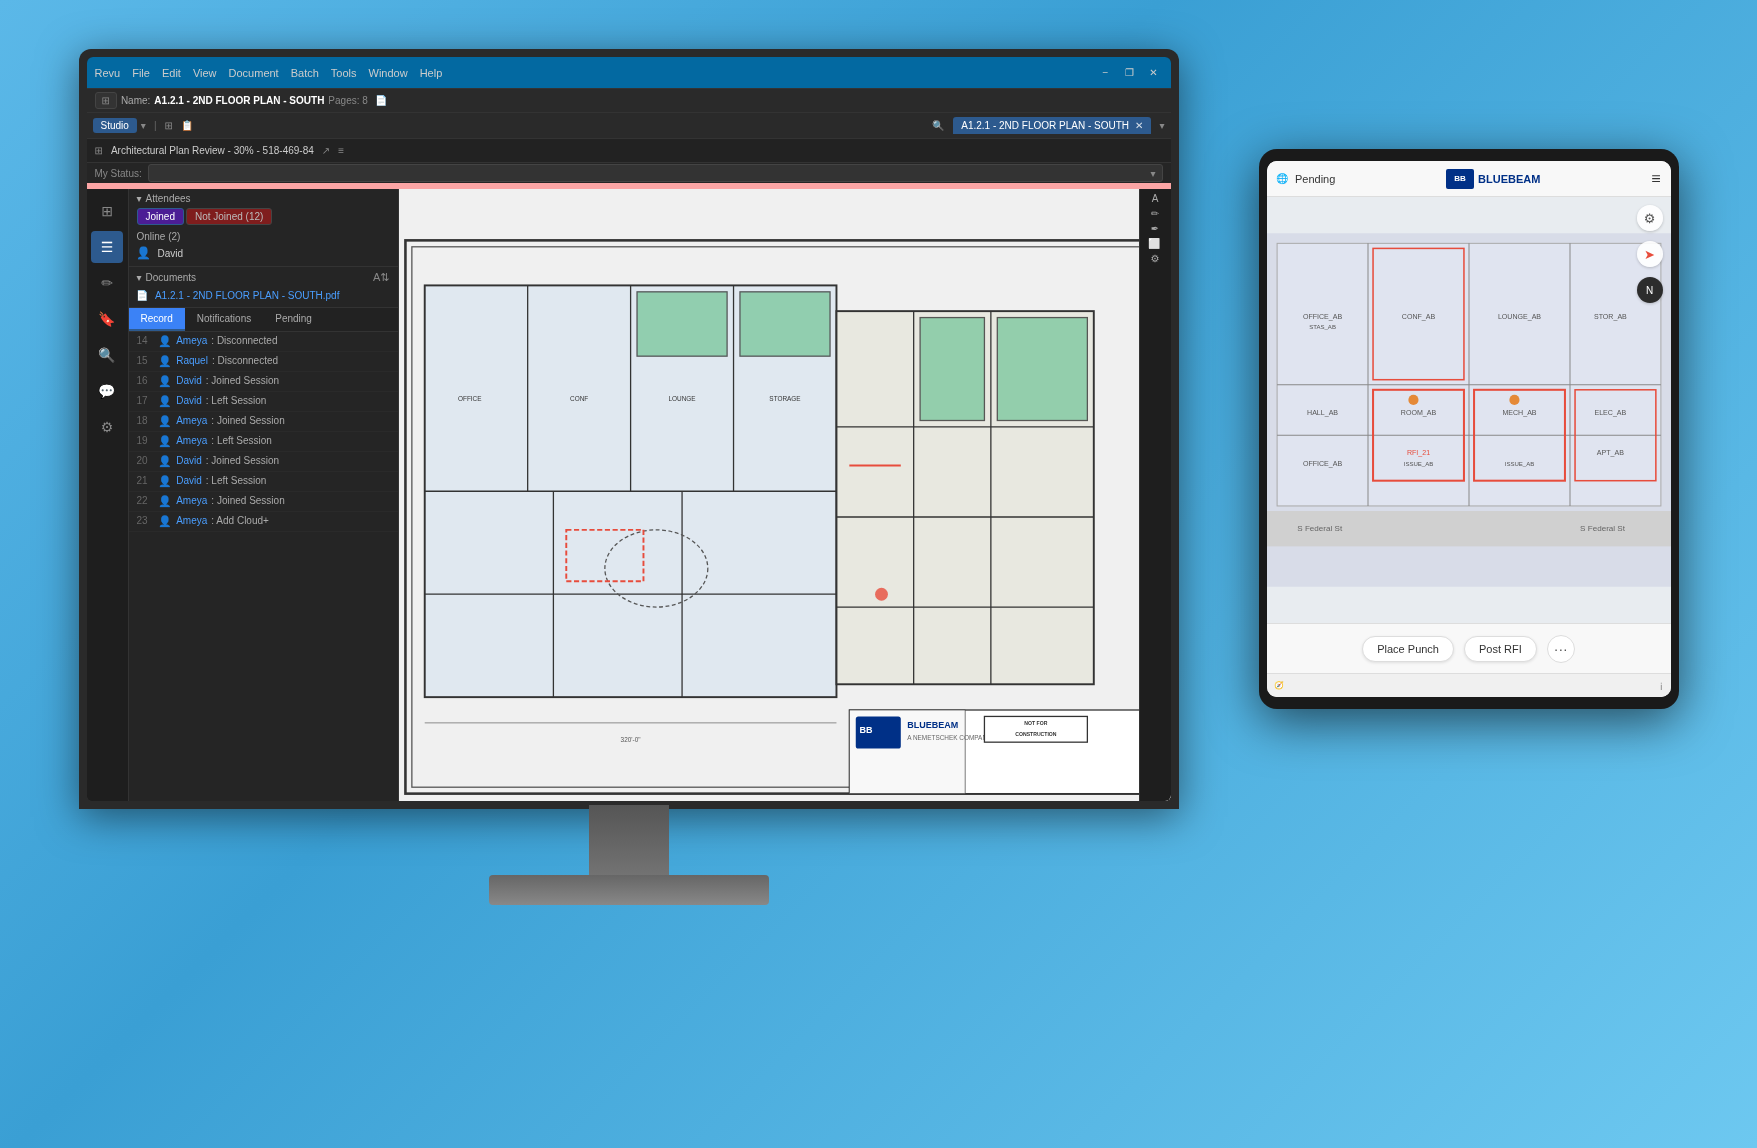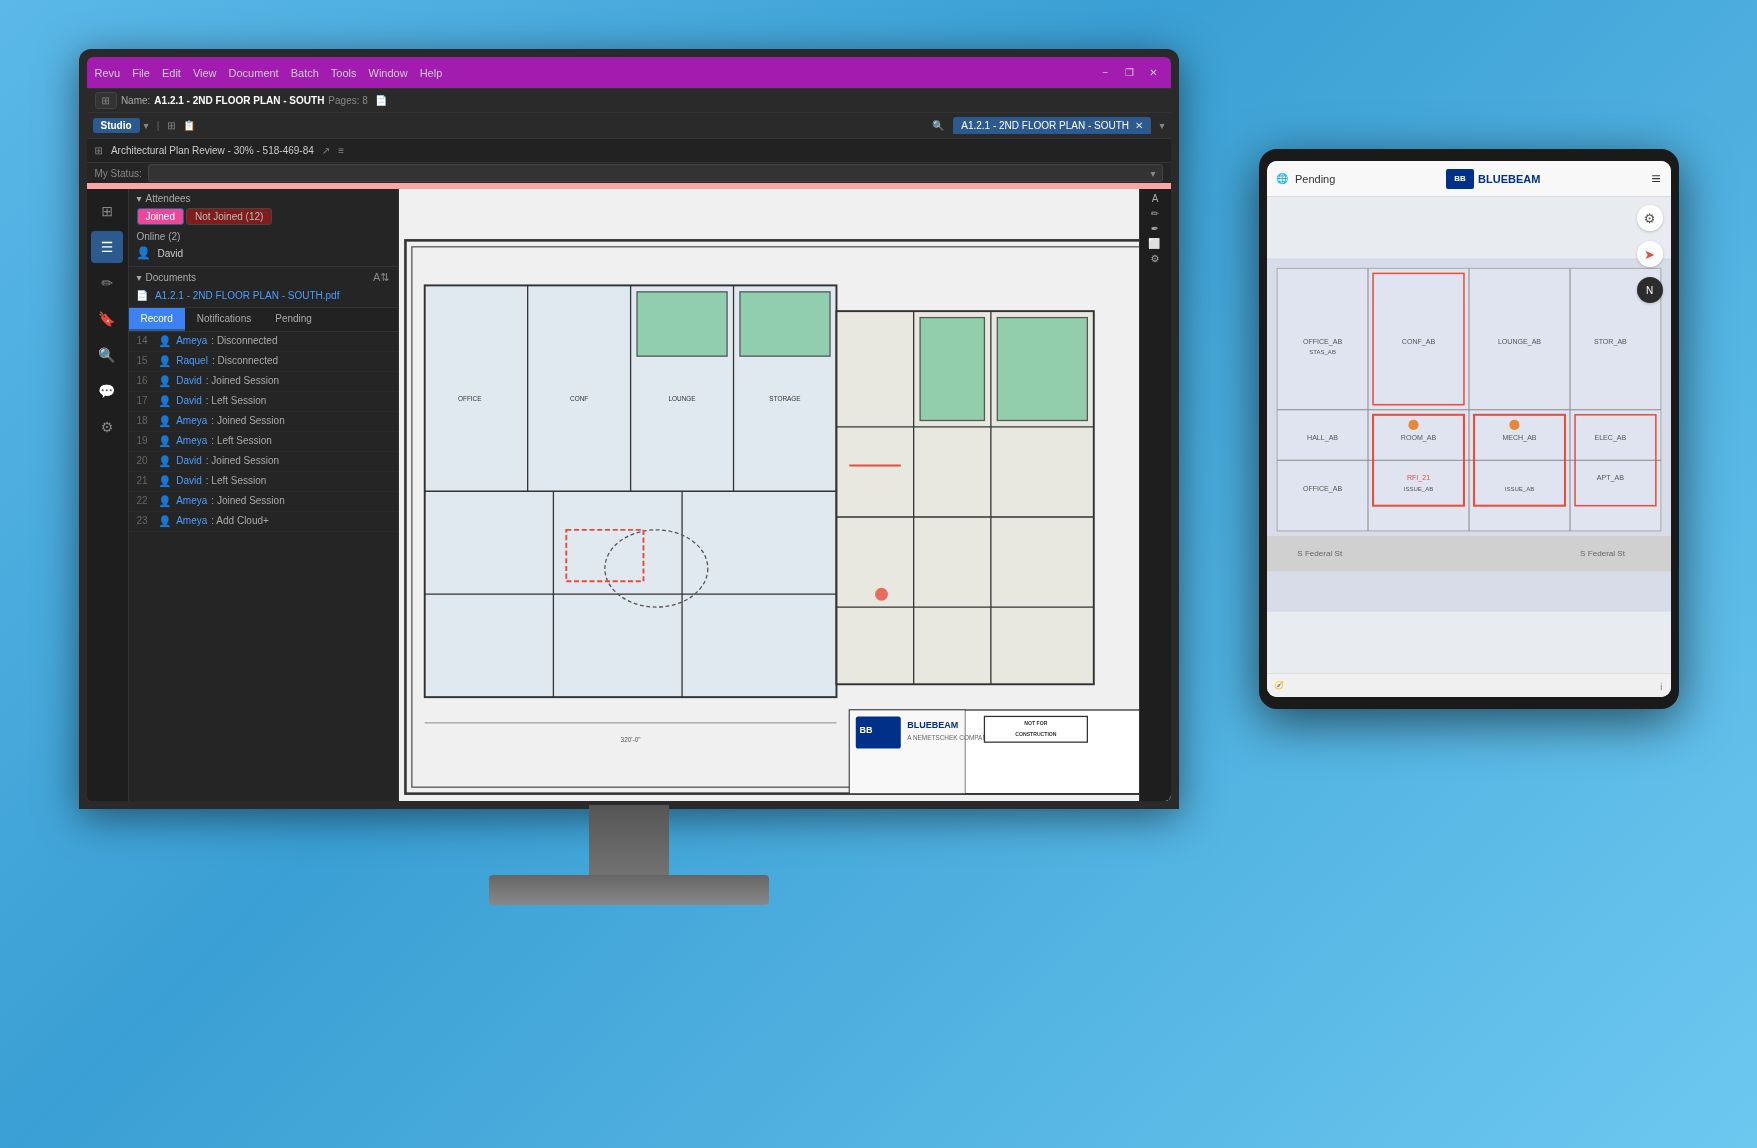--- a/index.html
+++ b/index.html
@@ -64,21 +64,21 @@
       width: 280px;
       height: 30px;
       background: linear-gradient(to bottom, #666, #888);
       border-radius: 4px;
     }
 
     
     .titlebar {
       width: 100%;
       height: 32px;
-      background: #a21caf;
+      background: #0369a1;
       display: flex;
       align-items: center;
       padding: 0 8px;
       gap: 6px;
       border-bottom: 1px solid #333;
     }
     .titlebar-menu {
       display: flex;
       gap: 12px;
       flex: 1;
@@ -165,21 +165,21 @@
     }
     .tab-btn {
       font-size: 10px;
       padding: 2px 8px;
       border-radius: 3px;
       cursor: pointer;
       border: 1px solid #444;
       background: #7f1d1d;
       color: #bbb;
     }
-    .tab-btn.active { background: #ec4899; color: #fff; border-color: #2d5a8e; }
+    .tab-btn.active { background: #4c1d95; color: #fff; border-color: #2d5a8e; }
     .online-label {
       color: #aaa;
       font-size: 10px;
       padding: 2px 0;
     }
     .attendee-item {
       display: flex;
       align-items: center;
       gap: 6px;
       padding: 2px 0;
@@ -482,21 +482,21 @@
             <span style="color:#888;">⊞</span>
           </span>
           <span style="color:#aaa;">Name:</span>
           <span style="color:#fff;font-weight:bold;">A1.2.1 - 2ND FLOOR PLAN - SOUTH</span>
           <span style="color:#888;">Pages: 8</span>
           <span style="color:#888;margin-left:4px;">📄</span>
         </div>
 
         <div style="height:26px;background:#2a2a2a;border-bottom:1px solid #333;display:flex;align-items:center;padding:0 6px;gap:8px;">
           <span style="display:flex;align-items:center;gap:4px;cursor:pointer;">
-            <span style="background:#2d5a8e;color:#fff;font-size:10px;padding:2px 8px;border-radius:3px;font-weight:bold;">Studio</span>
+            <span style="background:#2d5a8e;color:#fff;font-size:10px;padding:2px 8px;border-radius:3px;font-weight:normal;">Studio</span>
             <span style="color:#888;font-size:10px;">▾</span>
           </span>
           <span style="color:#666;font-size:10px;">|</span>
           <span style="color:#888;font-size:10px;">⊞</span>
           <span style="color:#888;font-size:10px;">📋</span>
           <span style="flex:1;"></span>
           <span style="color:#888;font-size:10px;">🔍</span>
 
           <div style="display:flex;align-items:center;gap:2px;">
             <div style="background:#2d5a8e;color:#fff;font-size:10px;padding:3px 8px;border-radius:3px 3px 0 0;display:flex;align-items:center;gap:6px;">
@@ -784,20 +784,25 @@
           <text x="30" y="295" fill="#666" font-size="8">S Federal St</text>
           <text x="310" y="295" fill="#666" font-size="8">S Federal St</text>
         </svg>
 
         
         <div class="tablet-overlay-icon">⚙</div>
         <div class="tablet-compass-icon">➤</div>
         <div class="tablet-map-icon">N</div>
       </div>
 
+      <div class="tablet-bottom-bar">
+        <button class="tablet-action-btn">Place Punch</button>
+        <button class="tablet-action-btn">Post RFI</button>
+        <div class="tablet-more-btn">···</div>
+      </div>
 
       <div class="tablet-footer">
         <span>🧭</span>
         <span style="font-size:10px;color:#888;">ℹ</span>
       </div>
 
     </div>
   </div>
 
 </div>

